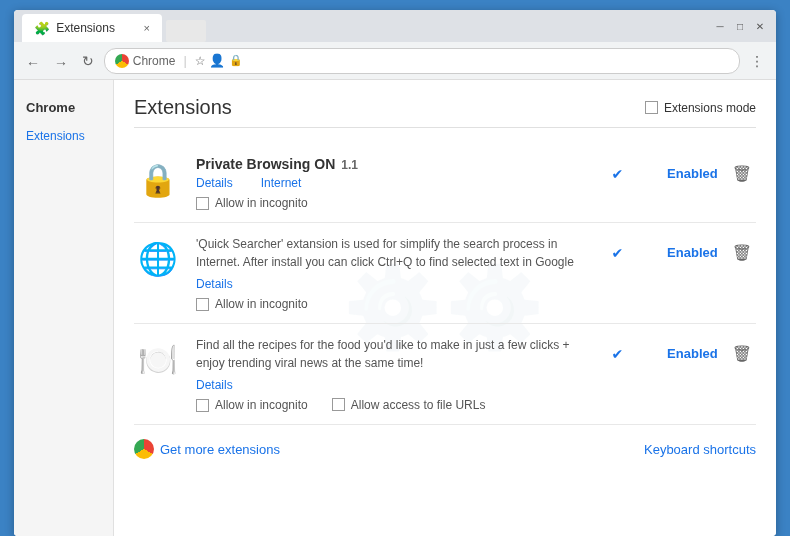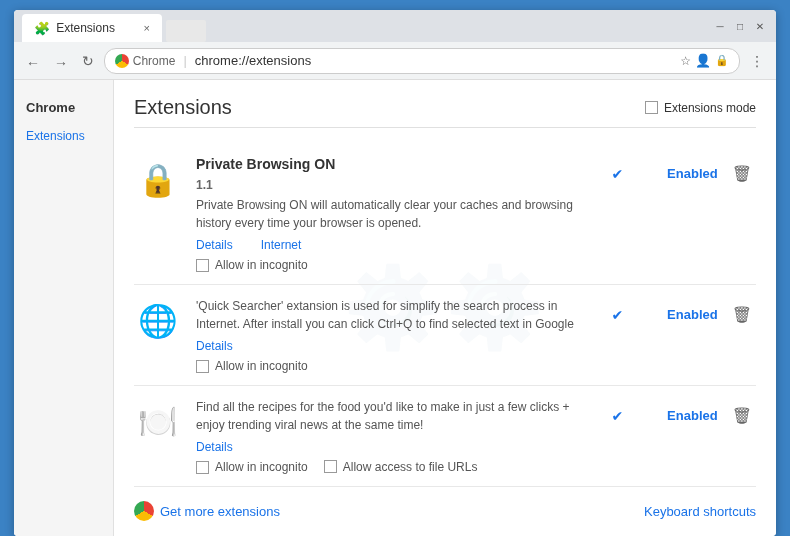--- a/index.html
+++ b/index.html
@@ -159,21 +159,20 @@
       flex-shrink: 0;
       display: flex; align-items: center; justify-content: center;
       font-size: 28px;
     }
     .ext-body { flex: 1; }
     .ext-name-row {
       display: flex;
       align-items: baseline;
       gap: 6px;
       margin-bottom: 4px;
-      flex-direction: column;
     }
     .ext-name {
       font-size: 14px;
       font-weight: bold;
       color: #333;
     }
     .ext-version {
       font-size: 12px;
       color: #666;
       font-weight: bold;
@@ -308,21 +307,20 @@
   <div class="address-bar">
     <button class="nav-btn">←</button>
     <button class="nav-btn">→</button>
     <button class="nav-btn">↻</button>
     <div class="url-bar">
       <span style="display:inline-flex;align-items:center;gap:4px;color:#666;font-size:12px;">
         <span style="width:14px;height:14px;background:conic-gradient(#ea4335 0deg 120deg,#fbbc05 120deg 240deg,#34a853 240deg 360deg);border-radius:50%;display:inline-block;"></span>
         <span>Chrome</span>
       </span>
       <span style="color:#ccc;margin:0 2px;">|</span>
-      <span class="url-text">chrome://extensions</span>
       <div class="url-icons">
         <span>☆</span>
         <span style="font-size:13px;">👤</span>
         <span style="font-size:11px;">🔒</span>
       </div>
     </div>
     <div class="toolbar-icons">
       <span class="toolbar-icon">⋮</span>
     </div>
   </div>
@@ -348,21 +346,20 @@
 
       <div class="extension-item">
         <div class="ext-icon">
           <span style="font-size:32px;">🔒</span>
         </div>
         <div class="ext-body">
           <div class="ext-name-row">
             <span class="ext-name">Private Browsing ON</span>
             <span class="ext-version">1.1</span>
           </div>
-          <div class="ext-description">Private Browsing ON will automatically clear your caches and browsing history every time your browser is opened.</div>
           <div class="ext-links">
             <a class="ext-link">Details</a>
             <a class="ext-link">Internet</a>
           </div>
           <div class="incognito-row">
             <div class="small-checkbox"></div>
             <span>Allow in incognito</span>
           </div>
         </div>
         <div class="ext-controls">
@@ -404,21 +401,21 @@
         <div class="ext-body">
           <div class="ext-description">Find all the recipes for the food you'd like to make in just a few clicks + enjoy trending viral news at the same time!</div>
           <div class="ext-links">
             <a class="ext-link">Details</a>
           </div>
           <div class="incognito-row2">
             <div style="display:flex;align-items:center;gap:6px;">
               <div class="small-checkbox"></div>
               <span>Allow in incognito</span>
             </div>
-            <div style="display:flex;align-items:flex-start;gap:6px;">
+            <div style="display:flex;align-items:flex-start;gap:6px;margin-left:8px;">
               <div class="small-checkbox"></div>
               <span>Allow access to file URLs</span>
             </div>
           </div>
         </div>
         <div class="ext-controls">
           <div class="enabled-row">
             <span class="check-blue">✔</span>
             <span class="enabled-text">Enabled</span>
           </div>

